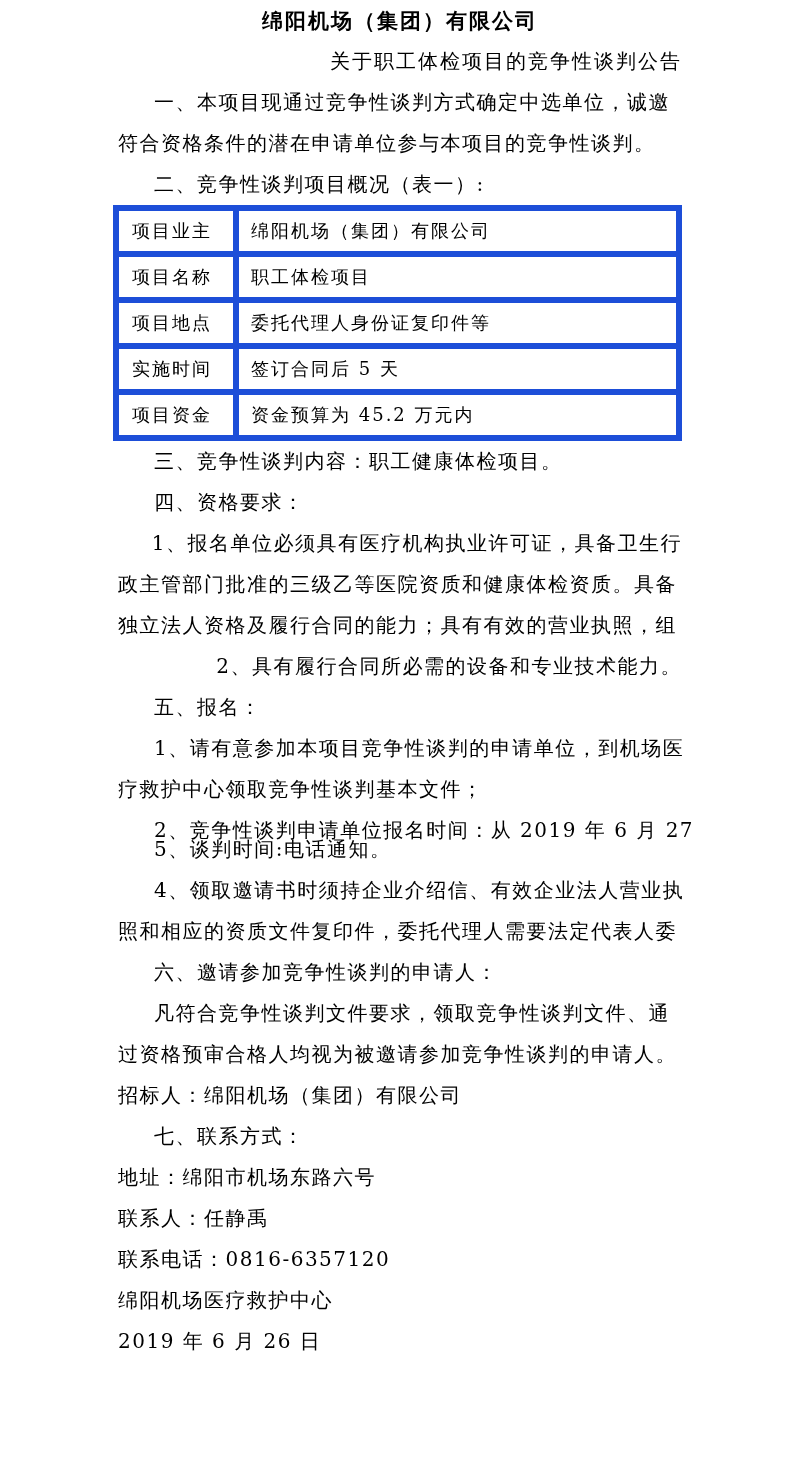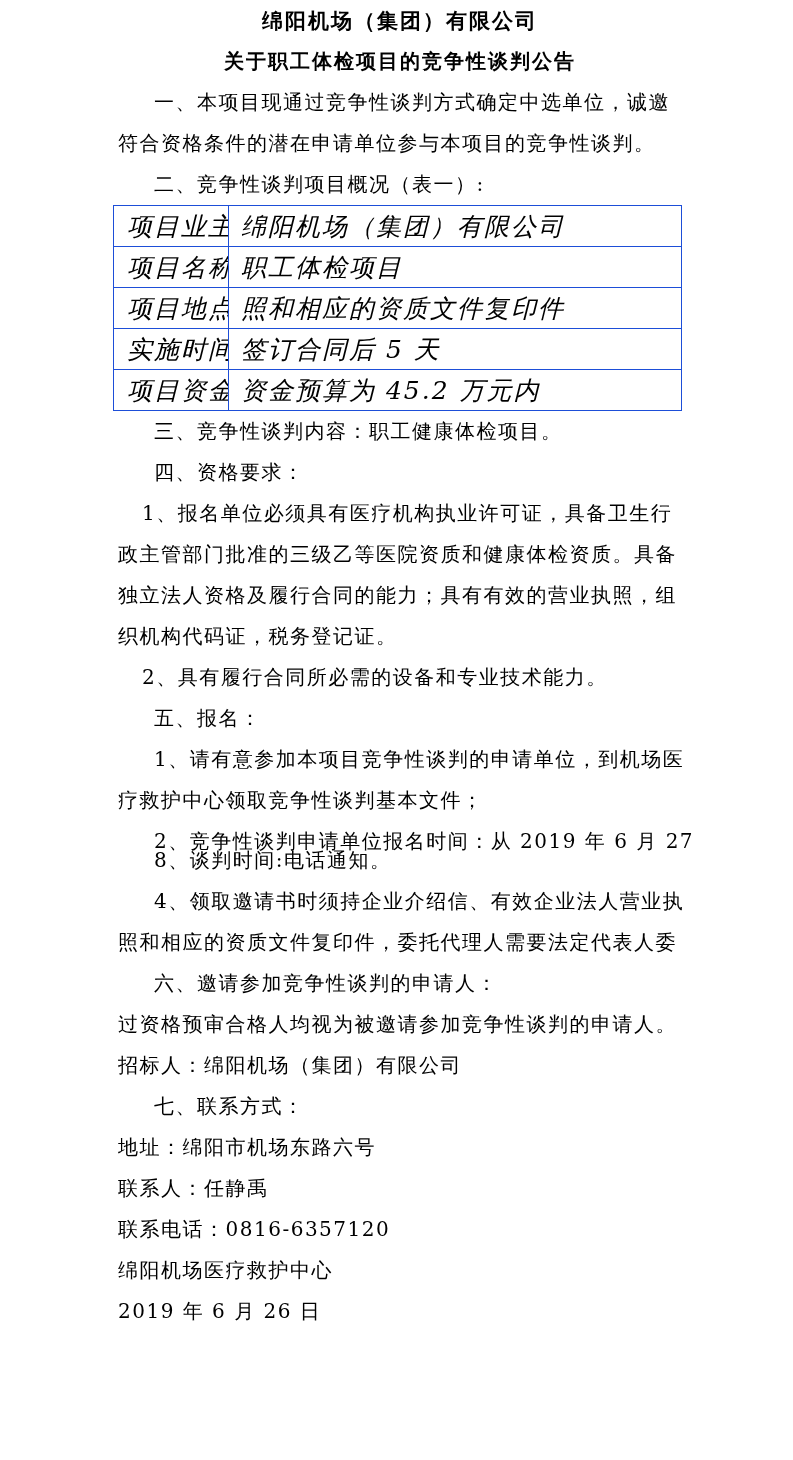--- a/index.html
+++ b/index.html
@@ -22,43 +22,42 @@
     white-space: nowrap;
     overflow: visible;
   }
   .title-line {
     font-weight: bold;
     font-size: 21px;
     text-align: center;
     letter-spacing: 2px;
   }
   .subtitle-line {
-    font-weight: bold;
+    font-weight: normal;
     font-size: 20px;
-    text-align: center;
+    text-align: right;
     letter-spacing: 2px;
   }
   .ind2  { text-indent: 36px; }  
-  .ind15 { text-indent: 24px; }  
+  .ind15 { text-indent: 24px; text-align: right; }  
   .tight { margin-top: -22px; }  
   table.overview {
     border-collapse: collapse;
     width: 569px;
     margin-left: -5px;
     table-layout: fixed;
   }
   table.overview td {
-    border: 1px solid #1d4ed8;
+    border: 6px solid #1d4ed8;
     height: 40px;
     padding: 0 0 0 12px;
-    font-size: 25px;
+    font-size: 18px;
     letter-spacing: 2px;
     white-space: nowrap;
     overflow: hidden;
-    font-style: italic;
   }
   table.overview td.lbl { width: 101px; padding-left: 13px; }
   .right { text-align: left; }
   .sig-org  { padding-right: 3px; }
   .sig-date { padding-right: 10px; }
 </style>
 </head>
 <body>
 
 <div class="page">
@@ -75,48 +74,48 @@
       <tr>
         <td class="lbl">项目业主</td>
         <td class="val">绵阳机场（集团）有限公司</td>
       </tr>
       <tr>
         <td class="lbl">项目名称</td>
         <td class="val">职工体检项目</td>
       </tr>
       <tr>
         <td class="lbl">项目地点</td>
-        <td class="val">照和相应的资质文件复印件</td>
+        <td class="val">委托代理人身份证复印件等</td>
       </tr>
       <tr>
         <td class="lbl">实施时间</td>
         <td class="val">签订合同后 5 天</td>
       </tr>
       <tr>
         <td class="lbl">项目资金</td>
         <td class="val">资金预算为 45.2 万元内</td>
       </tr>
     </tbody>
   </table>
 
   <div class="line ind2">三、竞争性谈判内容：职工健康体检项目。</div>
   <div class="line ind2">四、资格要求：</div>
   <div class="line ind15">1、报名单位必须具有医疗机构执业许可证，具备卫生行</div>
   <div class="line">政主管部门批准的三级乙等医院资质和健康体检资质。具备</div>
   <div class="line">独立法人资格及履行合同的能力；具有有效的营业执照，组</div>
-  <div class="line">织机构代码证，税务登记证。</div>
   <div class="line ind15">2、具有履行合同所必需的设备和专业技术能力。</div>
   <div class="line ind2">五、报名：</div>
   <div class="line ind2">1、请有意参加本项目竞争性谈判的申请单位，到机场医</div>
   <div class="line">疗救护中心领取竞争性谈判基本文件；</div>
   <div class="line ind2">2、竞争性谈判申请单位报名时间：从 2019 年 6 月 27</div>
-  <div class="line ind2 tight">8、谈判时间:电话通知。</div>
+  <div class="line ind2 tight">5、谈判时间:电话通知。</div>
   <div class="line ind2">4、领取邀请书时须持企业介绍信、有效企业法人营业执</div>
   <div class="line">照和相应的资质文件复印件，委托代理人需要法定代表人委</div>
   <div class="line ind2">六、邀请参加竞争性谈判的申请人：</div>
+  <div class="line ind2">凡符合竞争性谈判文件要求，领取竞争性谈判文件、通</div>
   <div class="line">过资格预审合格人均视为被邀请参加竞争性谈判的申请人。</div>
   <div class="line">招标人：绵阳机场（集团）有限公司</div>
 
   <div class="line ind2">七、联系方式：</div>
   <div class="line">地址：绵阳市机场东路六号</div>
   <div class="line">联系人：任静禹</div>
   <div class="line">联系电话：0816-6357120</div>
 
   <div class="line right sig-org">绵阳机场医疗救护中心</div>
   <div class="line right sig-date">2019 年 6 月 26 日</div>

